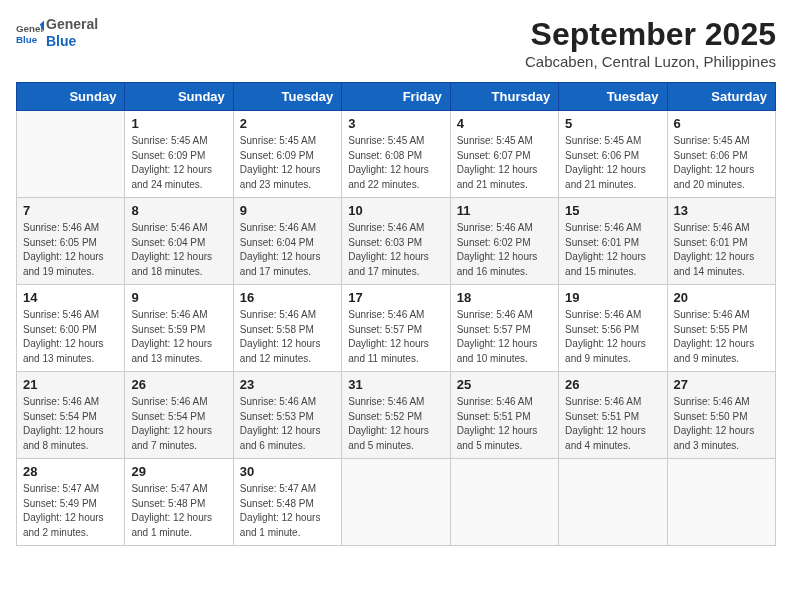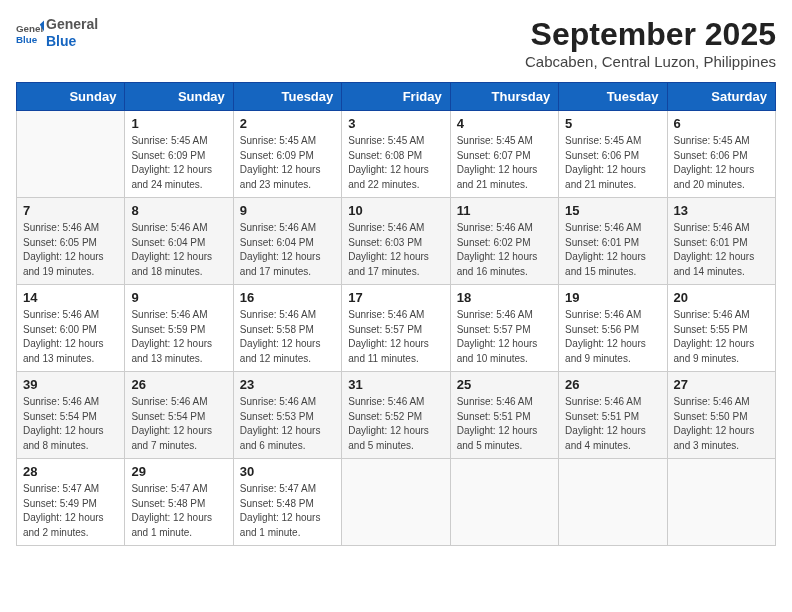--- a/index.html
+++ b/index.html
@@ -200,21 +200,21 @@
           <span class="day-number">19</span>
           <div class="day-detail">Sunrise: 5:46 AM<br>Sunset: 5:56 PM<br>Daylight: 12 hours and 9 minutes.</div>
         </td>
         <td>
           <span class="day-number">20</span>
           <div class="day-detail">Sunrise: 5:46 AM<br>Sunset: 5:55 PM<br>Daylight: 12 hours and 9 minutes.</div>
         </td>
       </tr>
       <tr>
         <td>
-          <span class="day-number">39</span>
+          <span class="day-number">21</span>
           <div class="day-detail">Sunrise: 5:46 AM<br>Sunset: 5:54 PM<br>Daylight: 12 hours and 8 minutes.</div>
         </td>
         <td>
           <span class="day-number">26</span>
           <div class="day-detail">Sunrise: 5:46 AM<br>Sunset: 5:54 PM<br>Daylight: 12 hours and 7 minutes.</div>
         </td>
         <td>
           <span class="day-number">23</span>
           <div class="day-detail">Sunrise: 5:46 AM<br>Sunset: 5:53 PM<br>Daylight: 12 hours and 6 minutes.</div>
         </td>

